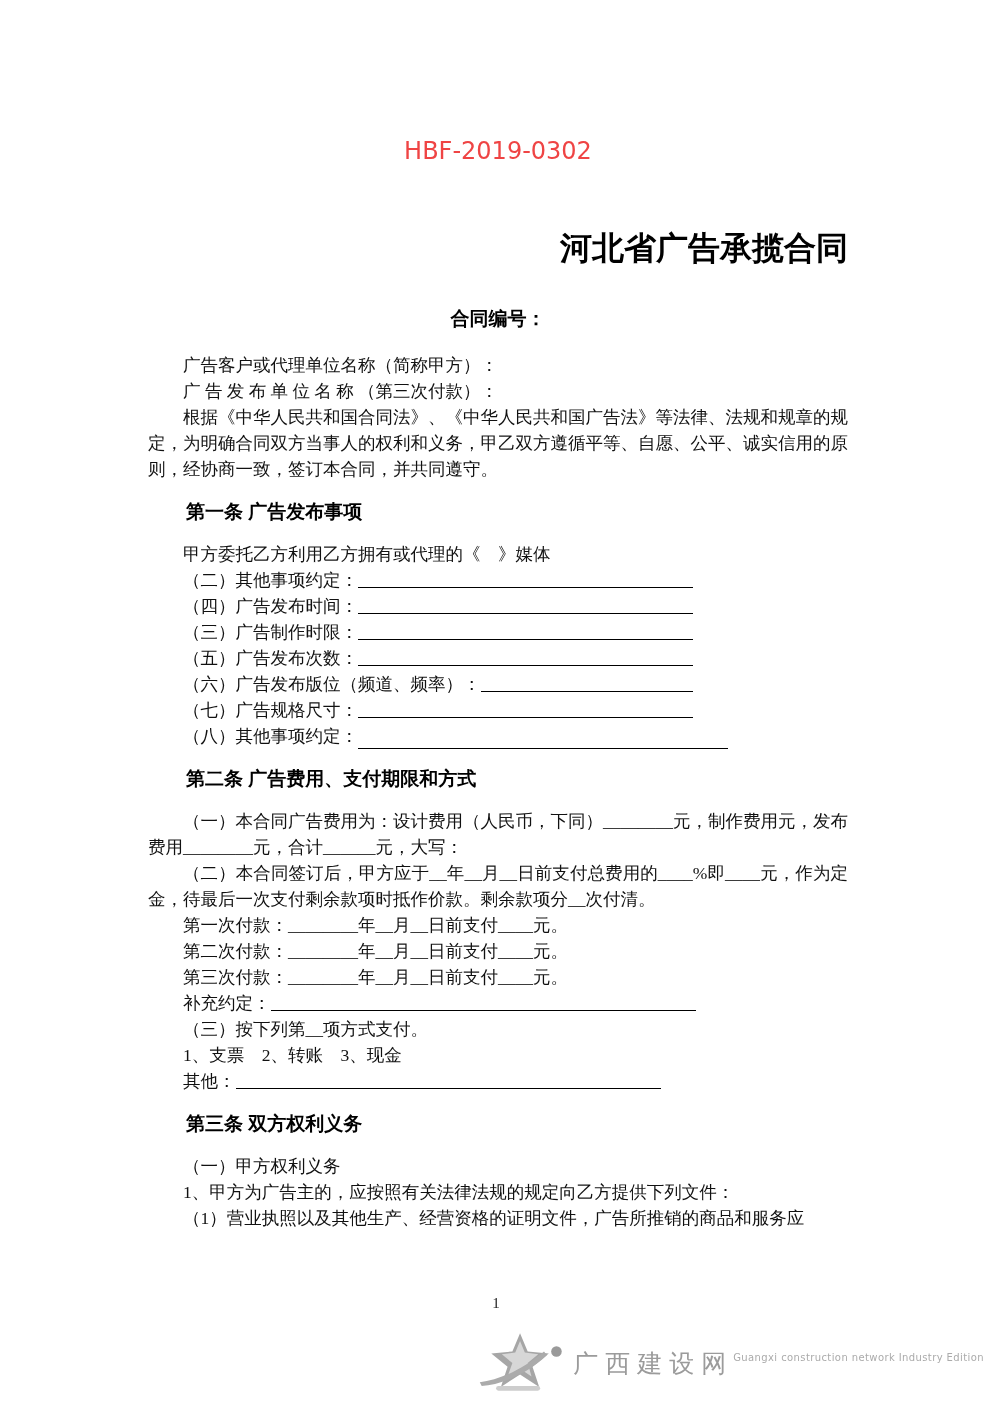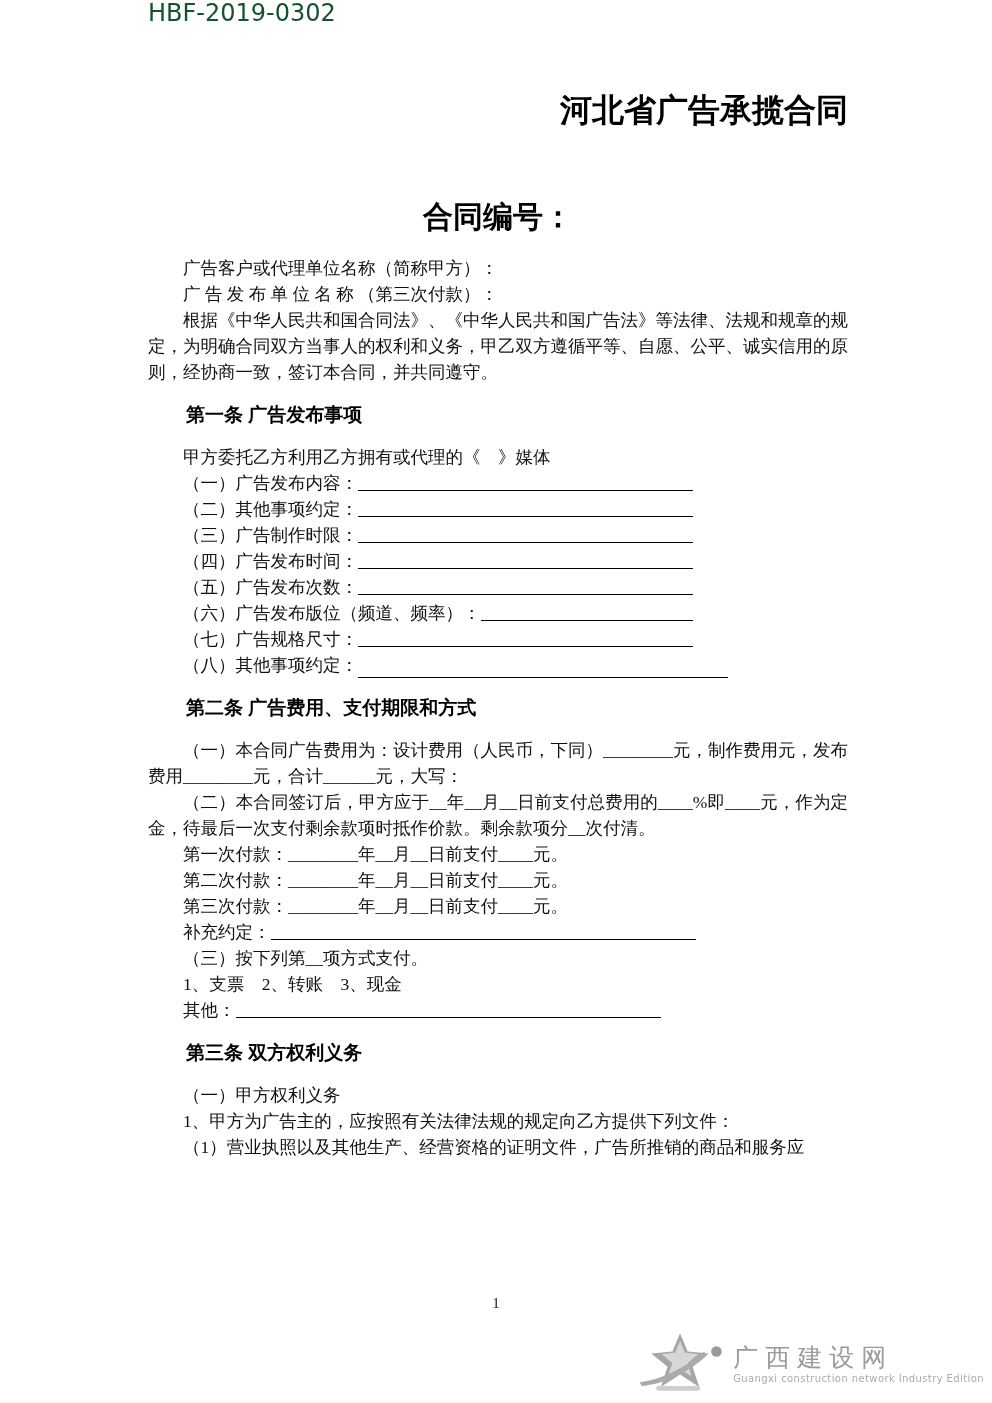--- a/index.html
+++ b/index.html
@@ -8,34 +8,35 @@
     position:relative;
     width:992px; height:1403px;
     margin:0 auto;
     background:#ffffff;
     color:#111;
     font-family:"Liberation Serif","DejaVu Serif",serif;
     overflow:hidden;
   }
   .content { position:absolute; left:148px; width:700px; top:0; }
   .doc-code {
+    margin-top:138px;
     font-family:"DejaVu Sans","Liberation Sans",sans-serif;
-    font-size:24px; line-height:1.15; color:#14532d;
+    font-size:24px; line-height:1.15; color:#ef4444;text-align:center;
   }
   .title {
     margin-top:64px;
     text-align:right;
     font-family:"Liberation Sans","DejaVu Sans",sans-serif;
     font-weight:bold; font-size:32px; line-height:1.15; color:#000;
   }
   .contract-no {
-    margin-top:72px;
+    margin-top:44px;
     text-align:center;
-    font-family:Liberation Serif, serif;
-    font-weight:bold; font-size:30px; line-height:1.15; color:#000;
+    font-family:Liberation Mono, monospace;
+    font-weight:bold; font-size:19px; line-height:1.15; color:#000;
   }
   .body { margin-top:20px; font-size:17.5px; line-height:26px; }
   .para { text-indent:2em; text-align:justify; }
   .line { text-indent:2em; white-space:nowrap; }
   h2.sec {
     font-family:"Liberation Sans","DejaVu Sans",sans-serif;
     font-weight:bold; font-size:19px; line-height:26px;
     margin-top:17px; margin-bottom:16px;
     text-indent:2em; color:#000;
   }
@@ -50,21 +51,21 @@
   .uline { flex:1 1 auto; height:21px; border-bottom:1.6px solid #000; }
   .page-number {
     position:absolute; left:0; width:100%; top:1295px;
     text-align:center; font-size:15px; color:#222;
   }
   .watermark {
     position:absolute; right:8px; bottom:6px;
     display:flex; align-items:center; gap:6px;
     color:#9e9e9e;
   }
-  .wm-text { display:flex; flex-direction:column; }
+  .wm-text { display:flex; flex-direction:row; }
   .wm-cn {
     font-size:25px; letter-spacing:7px; line-height:1.1;
     color:#9b9b9b; font-family:"Liberation Serif","DejaVu Serif",serif;
   }
   .wm-en {
     font-size:10px; color:#ababab; letter-spacing:0.4px;
     font-family:"DejaVu Sans","Liberation Sans",sans-serif;
     margin-top:2px;
   }
 </style>
@@ -84,33 +85,29 @@
 
       <p class="para">广告客户或代理单位名称（简称甲方）：</p>
       <p class="para">广 告 发 布 单 位 名 称 （第三次付款）：</p>
       <p class="para">根据《中华人民共和国合同法》、《中华人民共和国广告法》等法律、法规和规章的规定，为明确合同双方当事人的权利和义务，甲乙双方遵循平等、自愿、公平、诚实信用的原则，经协商一致，签订本合同，并共同遵守。</p>
 
       <h2 class="sec">第一条 广告发布事项</h2>
 
       <p class="line">甲方委托乙方利用乙方拥有或代理的《　》媒体</p>
 
       <div class="form-row">
-        <span class="lbl">（一）广告发布内容：</span>
-        <span class="uline"></span>
-      </div>
-      <div class="form-row">
         <span class="lbl">（二）其他事项约定：</span>
         <span class="uline"></span>
       </div>
       <div class="form-row">
-        <span class="lbl">（三）广告制作时限：</span>
+        <span class="lbl">（四）广告发布时间：</span>
         <span class="uline"></span>
       </div>
       <div class="form-row">
-        <span class="lbl">（四）广告发布时间：</span>
+        <span class="lbl">（三）广告制作时限：</span>
         <span class="uline"></span>
       </div>
       <div class="form-row">
         <span class="lbl">（五）广告发布次数：</span>
         <span class="uline"></span>
       </div>
       <div class="form-row">
         <span class="lbl">（六）广告发布版位（频道、频率）：</span>
         <span class="uline"></span>
       </div>

